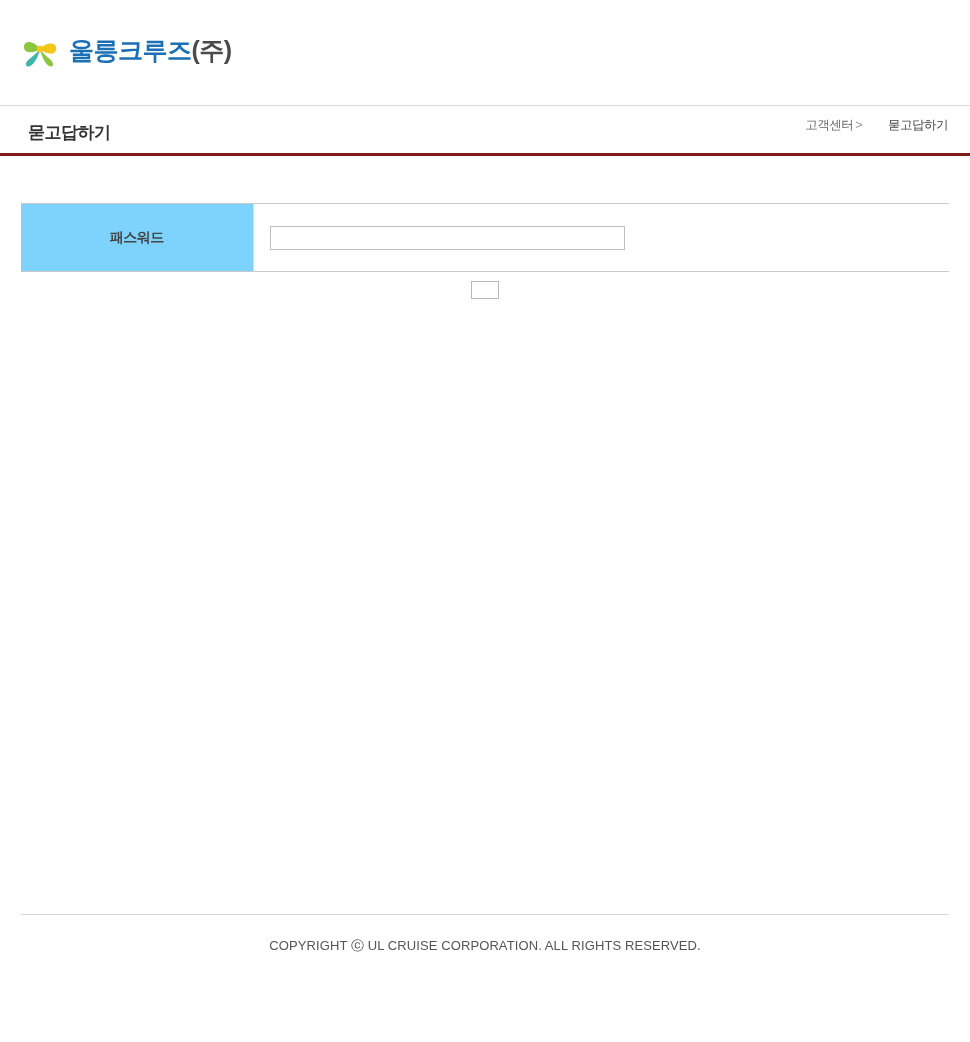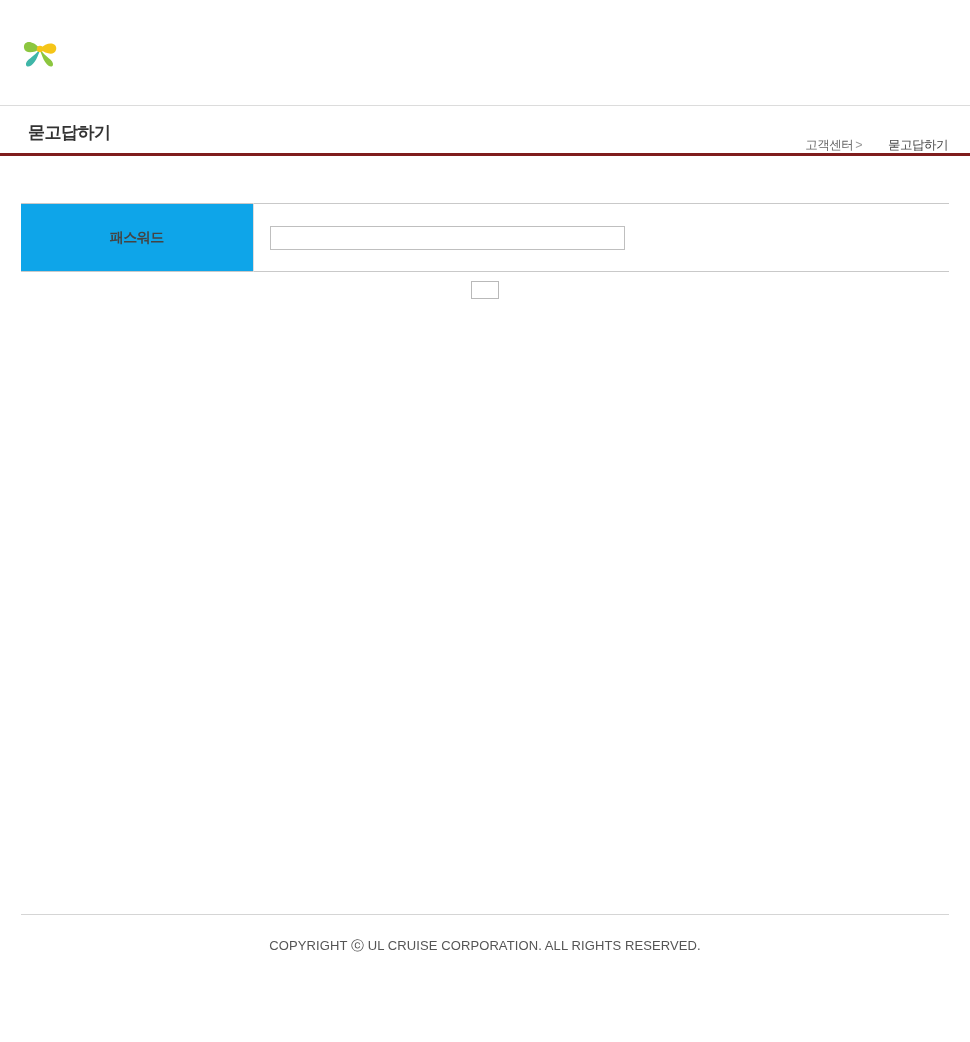--- a/index.html
+++ b/index.html
@@ -66,21 +66,21 @@
     left: 28px;
     top: 15px;
     font-size: 17px;
     font-weight: bold;
     color: #333333;
     letter-spacing: -0.5px;
   }
   .breadcrumb {
     position: absolute;
     right: 22px;
-    top: 31px;
+    top: 11px;
     font-size: 12.5px;
     color: #666666;
     letter-spacing: -0.5px;
     white-space: nowrap;
   }
   .breadcrumb .bc-sep {
     color: #999999;
     margin: 0 4px 0 2px;
   }
   .breadcrumb .bc-gap {
@@ -100,21 +100,21 @@
     margin-top: 47px;
     width: 928px;
     border-collapse: collapse;
     border-top: 1px solid #c9c9c9;
     border-bottom: 1px solid #c9c9c9;
     table-layout: fixed;
   }
   .pw-table th {
     width: 232px;
     height: 68px;
-    background: #0ea5e9;
+    background: #7dd3fc;
     border-right: 1px solid #dddddd;
     font-size: 14px;
     font-weight: bold;
     color: #444444;
     letter-spacing: -0.5px;
     text-align: center;
     vertical-align: middle;
   }
   .pw-table td {
     height: 68px;
@@ -174,20 +174,21 @@
   <a class="logo-wrap" href="#">
     <span class="logo-mark">
       <svg width="39" height="40" viewBox="0 0 39 40" xmlns="http://www.w3.org/2000/svg">
         <path d="M19 19 C11 9, 2 11, 3 18 C4 24, 13 23, 19 19 Z" fill="#8cc63f"></path>
         <path d="M19 19 C27 10, 37 13, 35 20 C33 26, 25 24, 19 19 Z" fill="#f5c518"></path>
         <path d="M19 19 C13 27, 4 30, 5 35 C7 40, 16 33, 19 19 Z" fill="#3fb6a8"></path>
         <path d="M19 19 C24 27, 33 30, 32 35 C30 40, 22 33, 19 19 Z" fill="#8cc63f"></path>
         <circle cx="19" cy="19" r="3.2" fill="#f5c518"></circle>
       </svg>
     </span>
+    <span class="logo-text"><span>울릉크루즈</span><span class="sub">(주)</span></span>
   </a>
 </div>
 
 <div class="subnav">
   <div class="subnav-title">묻고답하기</div>
   <div class="breadcrumb">
     <span>고객센터</span><span class="bc-sep">&gt;</span><span class="bc-gap"></span><span class="bc-current">묻고답하기</span>
   </div>
 </div>
 

